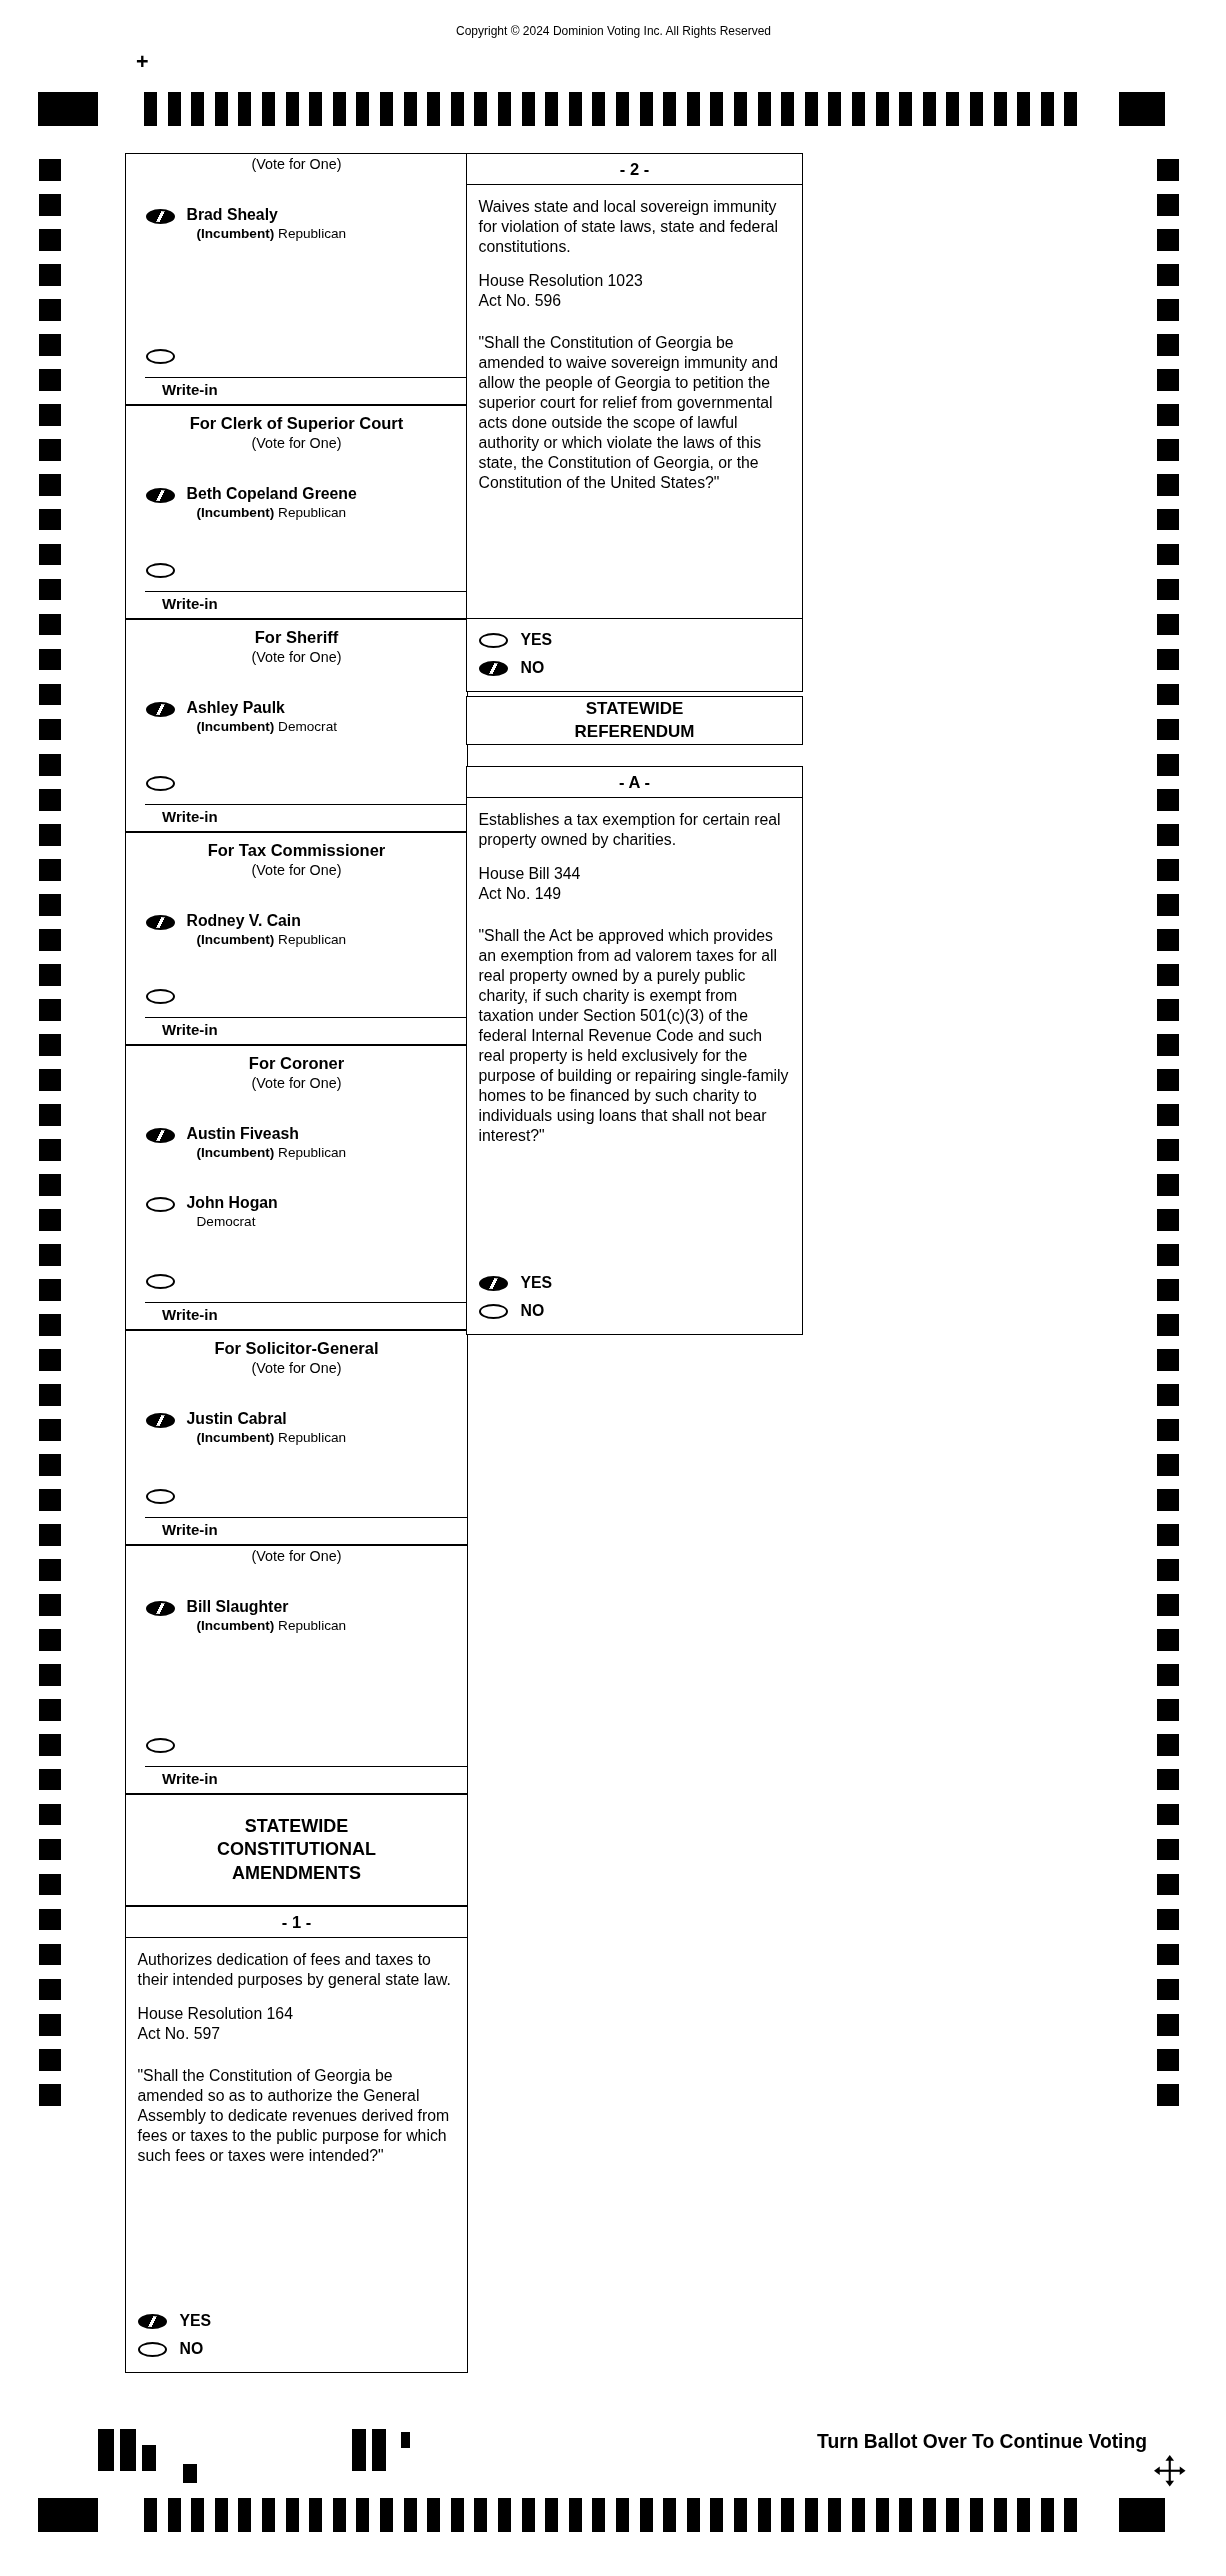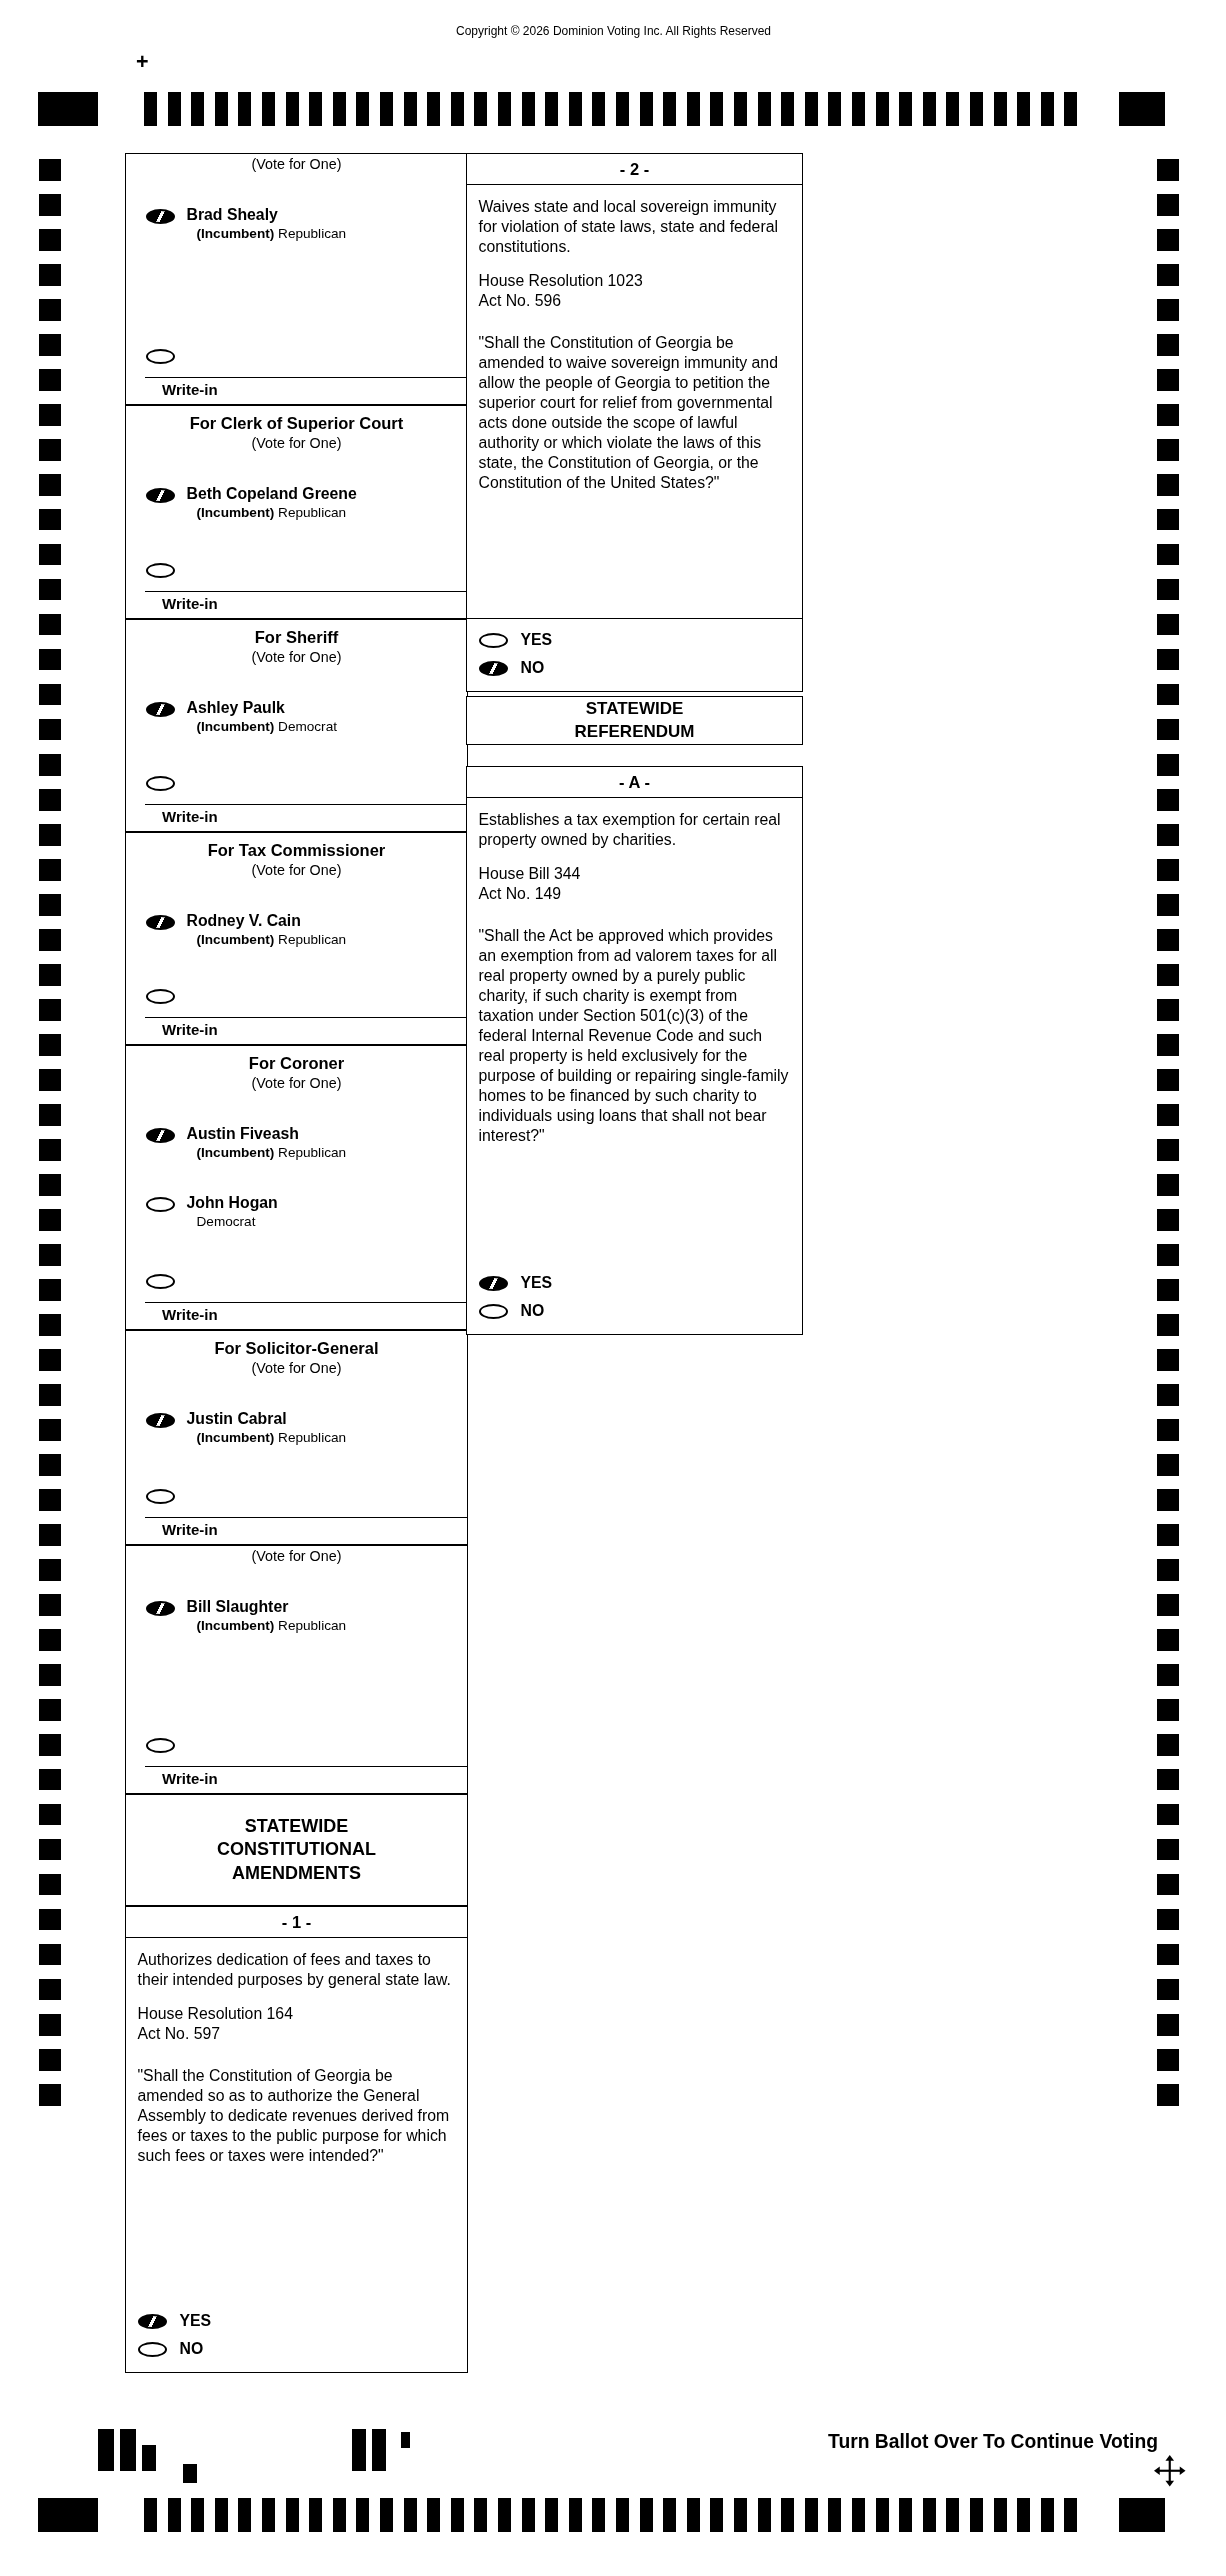--- a/index.html
+++ b/index.html
@@ -69,29 +69,29 @@
   .measure-box { position:absolute; width:337px; border:1.4px solid #000; background:#fff;
                  display:flex; flex-direction:column; }
   .box-m2 { left:466px; top:153px;  height:539px; }
   .box-sr { left:466px; top:696px;  height:49px; justify-content:center; align-items:center;
             text-align:center; font-weight:bold; font-size:17px; line-height:1.3; }
   .box-sr .headline-inner { max-width:158px; }
   .box-ma { left:466px; top:766px; height:569px; }
 
   
   .fm { position:absolute; background:#000; }
-  .turn-text { position:absolute; right:69px; top:2431px; font-weight:bold; font-size:19.3px; white-space:nowrap; }
+  .turn-text { position:absolute; right:80px; top:2431px; font-weight:bold; font-size:19.3px; white-space:nowrap; }
   .turn-icon { position:absolute; left:1154px; top:2455px; width:31.5px; height:31.5px; }
 </style>
 </head>
 <body>
 
 <div class="ballot">
 
-  <div class="copyright">Copyright © 2026 Dominion Voting Inc. All Rights Reserved</div>
+  <div class="copyright">Copyright © 2024 Dominion Voting Inc. All Rights Reserved</div>
   <div class="plus-mark">+</div>
 
   <div class="band band-top">
     <div class="block block-l"></div>
     <div class="bars"></div>
     <div class="block block-r"></div>
   </div>
 
   <div class="timing-col timing-left"></div>
   <div class="timing-col timing-right"></div>

